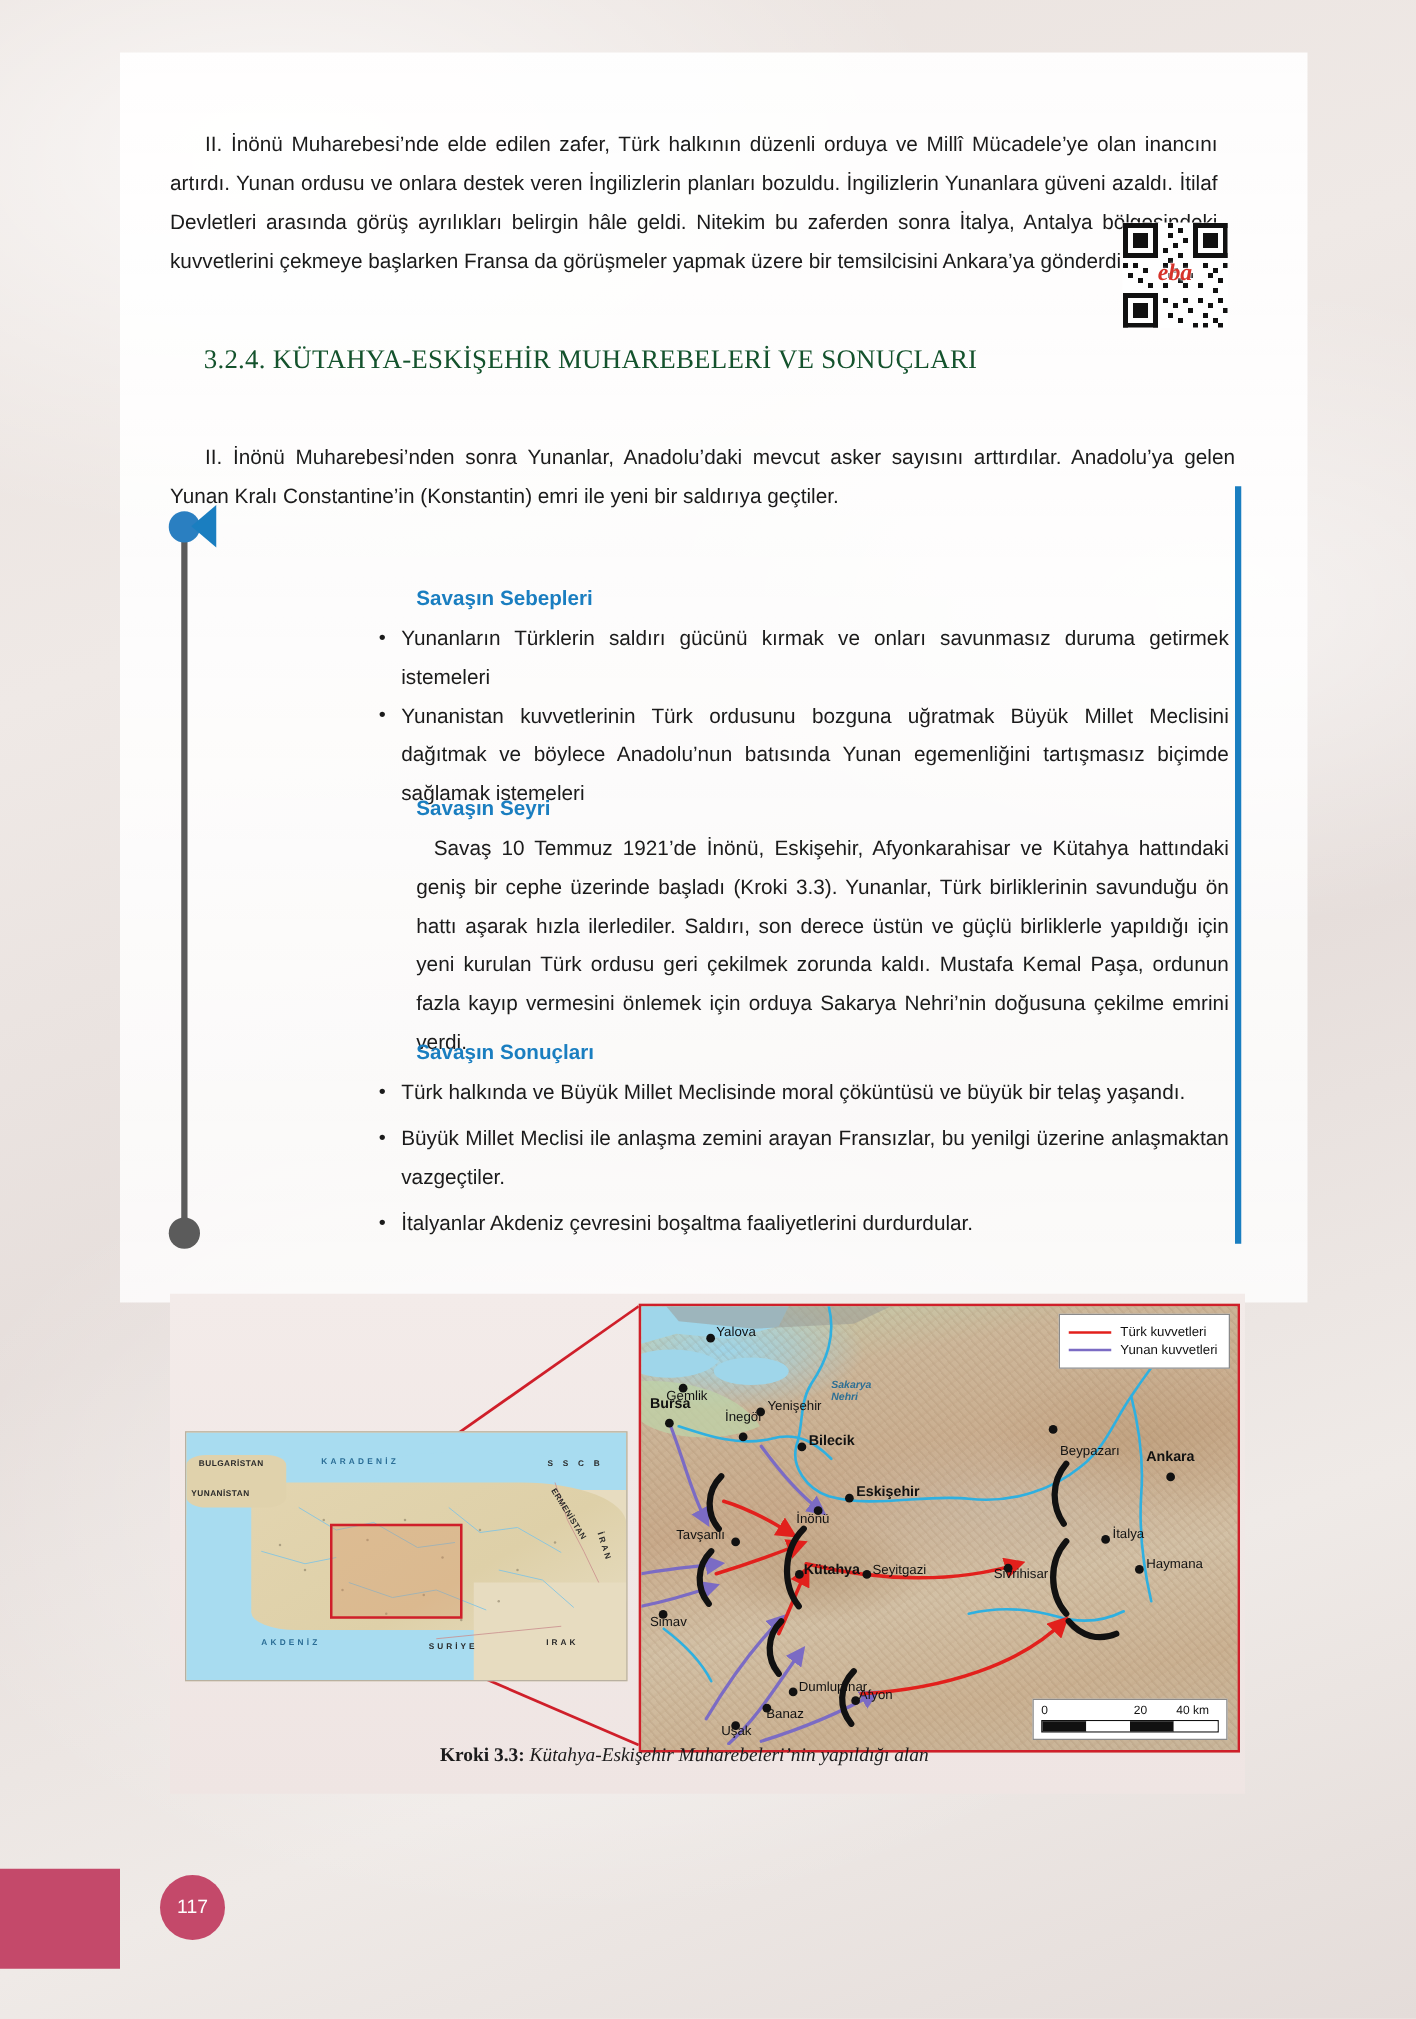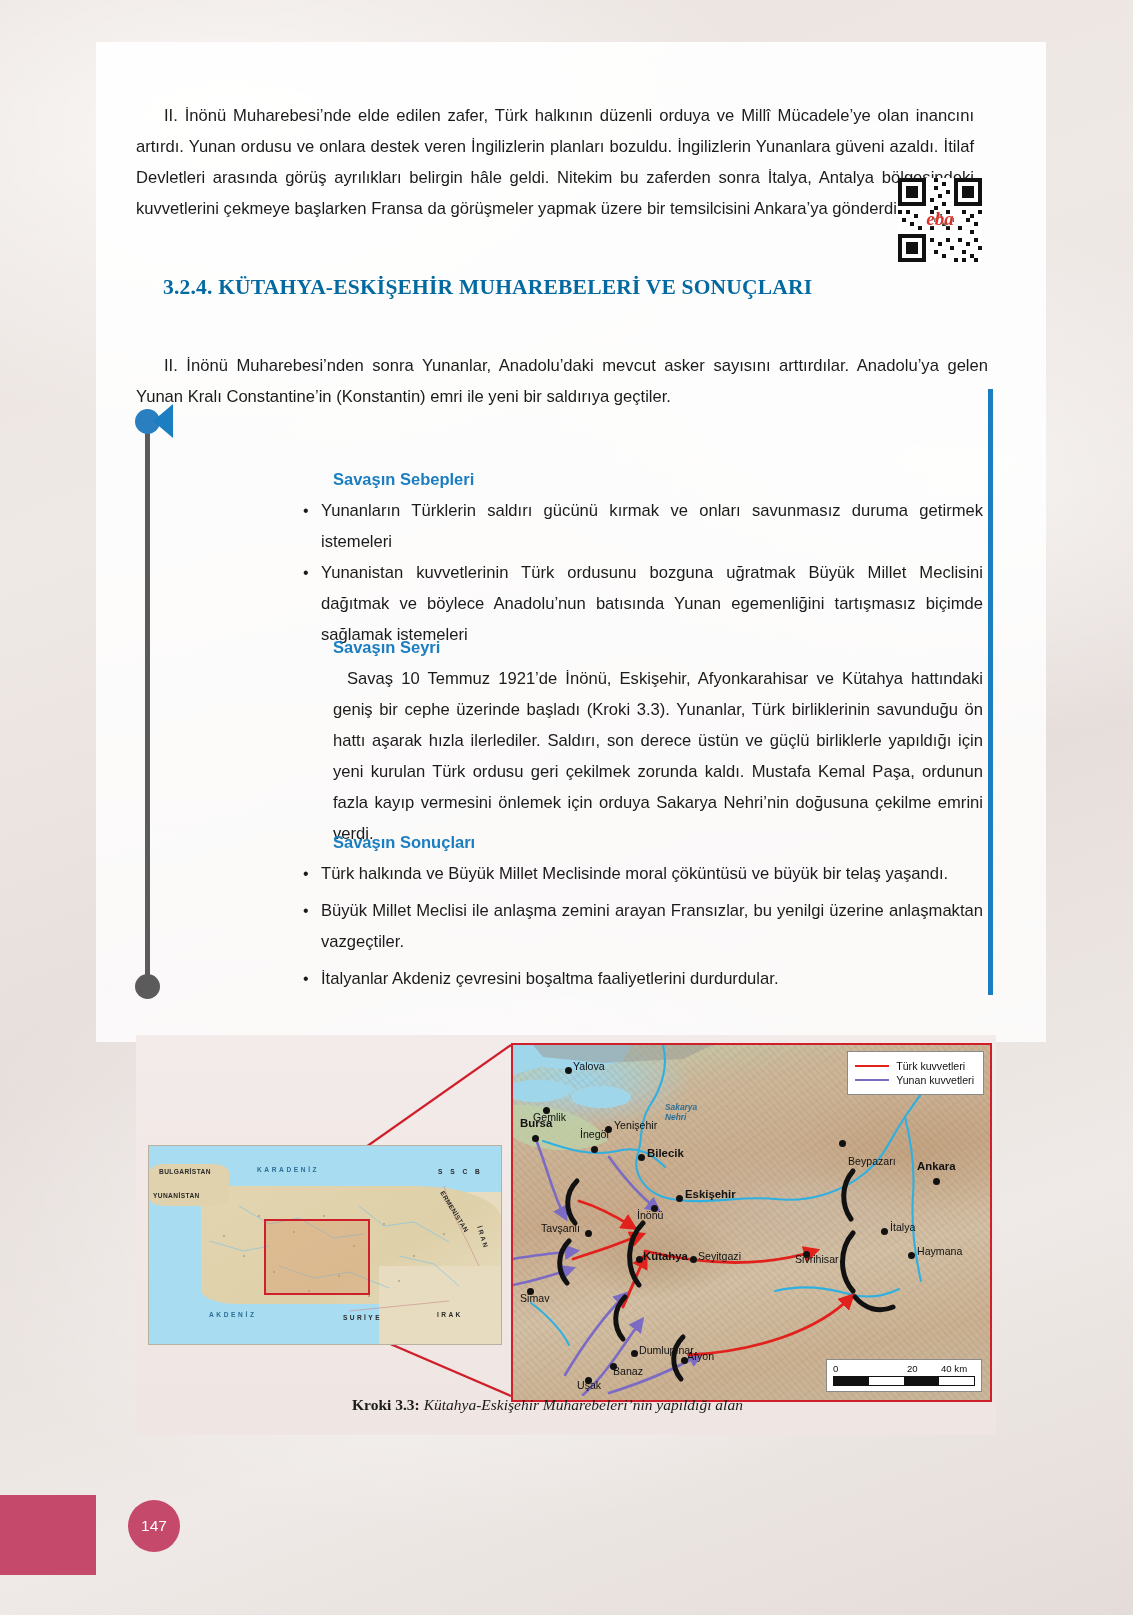--- a/index.html
+++ b/index.html
@@ -31,22 +31,22 @@
     font-size:16.6px;line-height:31px;color:#1b1b1b;
     text-align:justify;
     font-family:"Liberation Sans",sans-serif;
   }
   .para .indent{display:inline-block;width:28px;}
 
   #intro-para{left:136px;top:100px;width:838px;}
   #section-heading{
     position:absolute;left:163px;top:275px;
     font-family:"Liberation Serif",serif;
-    font-weight:bold;font-size:21.5px;letter-spacing:.2px;
-    color:#0369a1;
+    font-weight:normal;font-size:21.5px;letter-spacing:.2px;
+    color:#14532d;
   }
   #lead-para{left:136px;top:310px;width:852px;margin-top:40px;}
 
   
   .qr{
     position:absolute;left:898px;top:178px;width:84px;height:84px;
     background:#fff;
   }
   .qr svg{display:block;}
   .qr-word{
@@ -554,15 +554,15 @@
         </div>
       </div>
     </div>
   </div>
 
   <div class="caption">
     <b>Kroki 3.3:</b><i> Kütahya-Eskişehir Muharebeleri’nin yapıldığı alan</i>
   </div>
 
   <div class="footer-block"></div>
-  <div class="page-num">147</div>
+  <div class="page-num">117</div>
 
 </div>
 
 </body></html>

